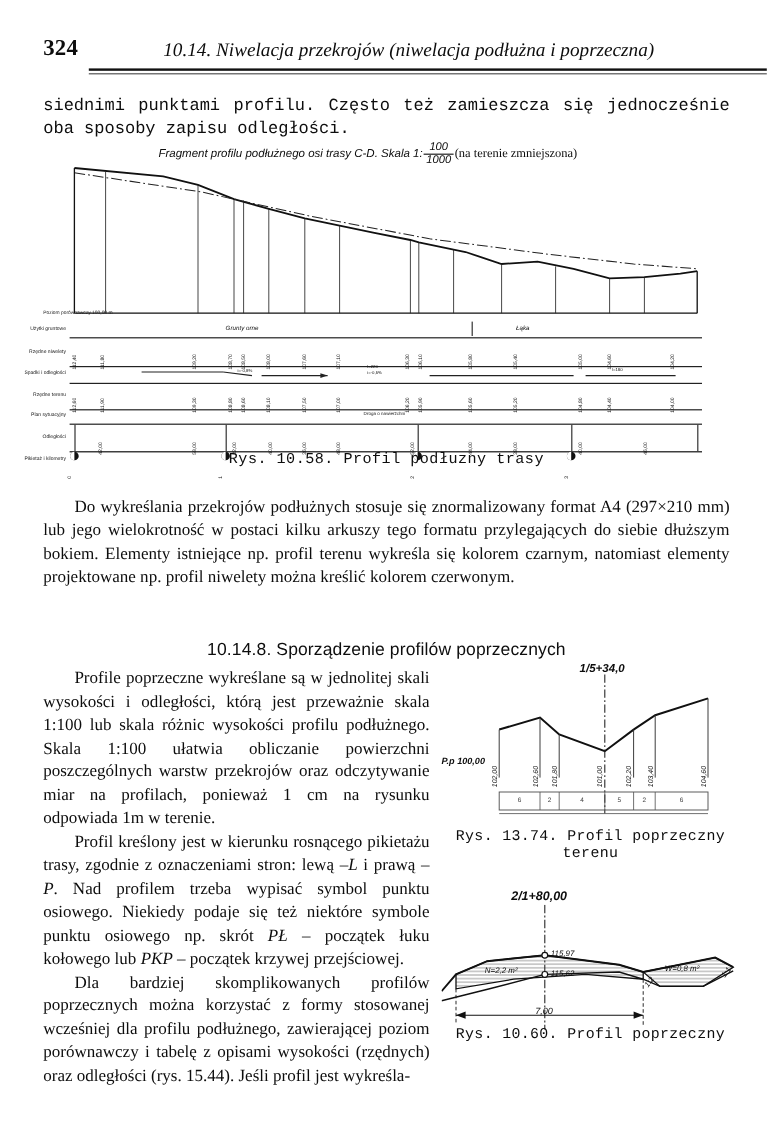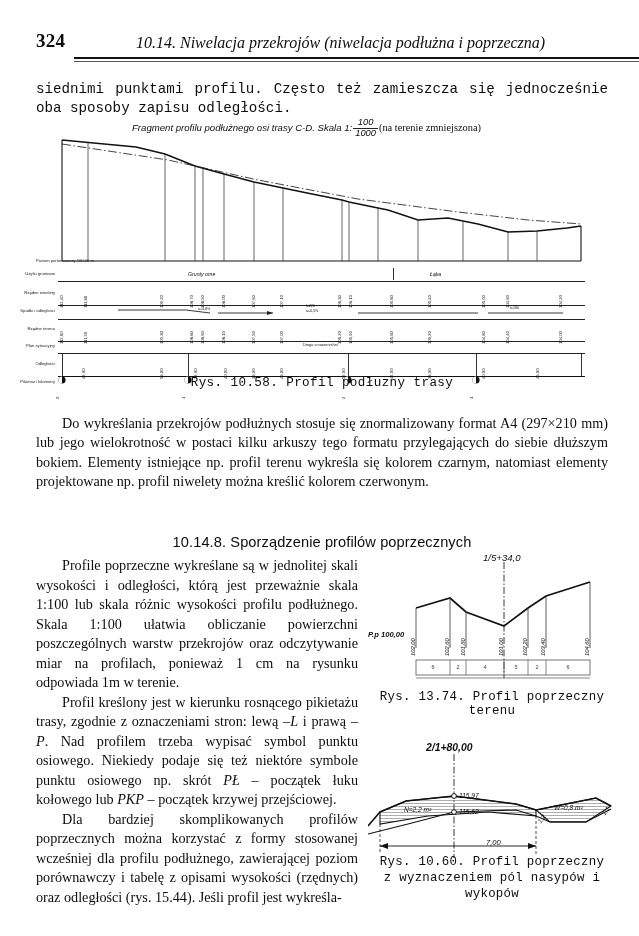--- a/index.html
+++ b/index.html
@@ -188,21 +188,21 @@
   .fig59 {
     position: absolute;
     left: 368px; top: 552px;
     width: 250px; height: 160px;
   }
   .fig59 .station {
     position: absolute;
     left: 115px; top: 0px;
     font-size: 9.6px;
     font-style: italic;
-    font-weight: normal;
+    font-weight: bold;
     font-family: "Liberation Sans", sans-serif;
     white-space: nowrap;
   }
   .fig59 .pp {
     position: absolute;
     left: 0px; top: 78px;
     font-size: 7.6px;
     font-style: italic;
     font-weight: bold;
     font-family: "Liberation Sans", sans-serif;
@@ -262,21 +262,20 @@
     font-style: italic;
     font-family: "Liberation Sans", sans-serif;
     white-space: nowrap;
   }
   .fig60 .dim {
     position: absolute;
     font-size: 7.6px;
     font-style: italic;
     font-family: "Liberation Sans", sans-serif;
     white-space: nowrap;
-    margin-left: 40px;
   }
   .fig60-cap {
     position: absolute;
     left: -12px; top: 112px;
     width: 272px;
     text-align: center;
     font-size: 12.4px;
     line-height: 16px;
     font-family: "Liberation Mono", monospace;
     letter-spacing: 0.3px;
@@ -548,17 +547,16 @@
     <div class="note" style="left:36px; top:64px;">N=2,2 m²</div>
     <div class="note" style="left:186px; top:62px;">W=0,8 m²</div>
     <div class="note" style="left:91px; top:50px;">115,97</div>
     <div class="note" style="left:91px; top:66px;">115,62</div>
     <div class="dim" style="left:78px; top:96px;">7,00</div>
     <div class="slope" style="left:168px; top:78px; transform:rotate(-52deg); transform-origin:left top;">1:2</div>
     <div class="slope" style="left:232px; top:70px; transform:rotate(-52deg); transform-origin:left top;">1:1</div>
 
     <div class="fig60-cap">
       <div>Rys. 10.60. Profil poprzeczny</div>
-      <div>z wyznaczeniem pól nasypów i wykopów</div>
     </div>
   </div>
 
 </div>
 
 </body></html>

